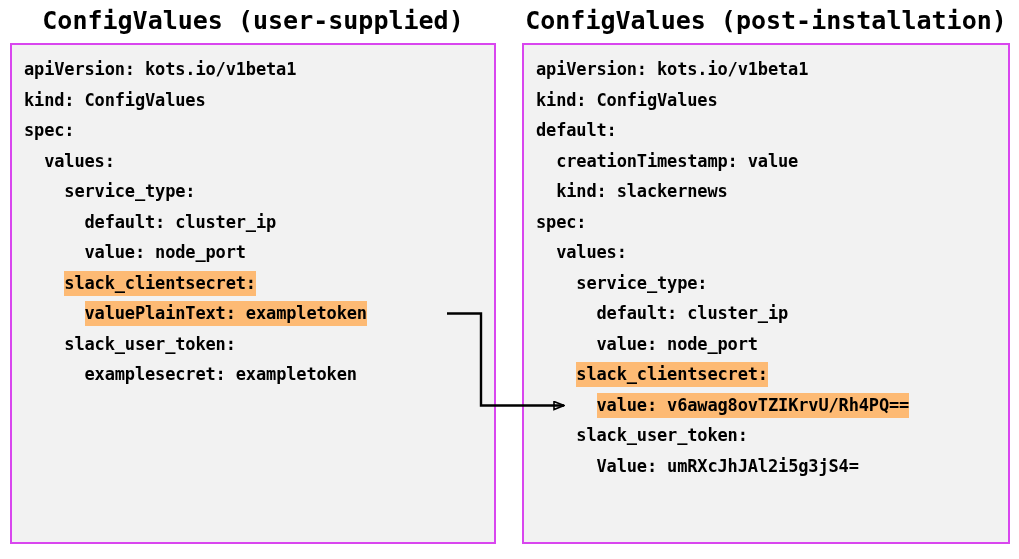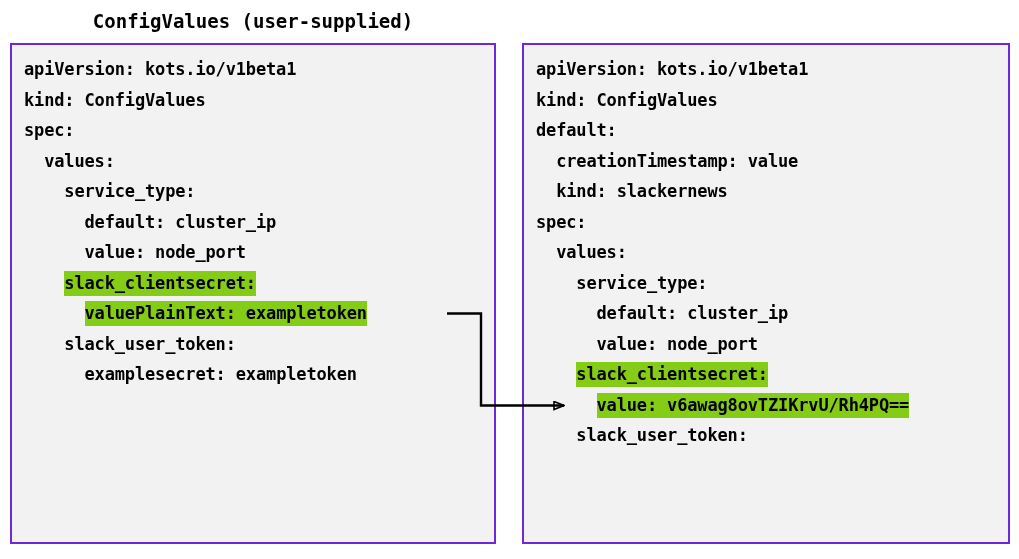--- a/index.html
+++ b/index.html
@@ -20,32 +20,32 @@
     box-sizing: border-box;
   }
 
   .panel-title {
     position: absolute;
     top: 0;
     left: 0;
     width: 100%;
     text-align: center;
     font-family: "DejaVu Sans Mono", "Liberation Mono", monospace;
-    font-size: 19px;
+    font-size: 25px;
     font-weight: bold;
     color: #000000;
     letter-spacing: 0px;
     white-space: pre;
     line-height: 26px;
   }
 
   .code-box {
     position: absolute;
     background: #f2f2f2;
-    border: 2px solid #6d28d9;
+    border: 2px solid #d946ef;
     box-sizing: border-box;
     overflow: hidden;
   }
 
   .code-lines {
     position: absolute;
     top: 9px;
     left: 12px;
     right: 4px;
   }
@@ -60,21 +60,21 @@
     white-space: pre;
     letter-spacing: -0.15px;
   }
 
   .code-line > span.seg {
     white-space: pre;
     padding: 2px 0 3px 0;
   }
 
   .code-line.hl > span.seg {
-    background: #84cc16;
+    background: #fdba74;
     margin-top: 23px;
   }
 
   
   .connector {
     position: absolute;
     left: 0;
     top: 0;
     width: 1019px;
     height: 559px;
@@ -97,36 +97,37 @@
         <div class="code-line"><span class="pad">      </span><span class="seg">value: node_port</span></div>
         <div class="code-line hl"><span class="pad">    </span><span class="seg">slack_clientsecret:</span></div>
         <div class="code-line hl"><span class="pad">      </span><span class="seg">valuePlainText: exampletoken</span></div>
         <div class="code-line"><span class="pad">    </span><span class="seg">slack_user_token:</span></div>
         <div class="code-line"><span class="pad">      </span><span class="seg">examplesecret: exampletoken</span></div>
       </div>
   </div>
 </div>
 
 <div class="panel" style="left:522px; top:8px; width:488px; height:536px;">
+  <div class="panel-title">ConfigValues (post-installation)</div>
   <div class="code-box" style="left:0px; top:35px; width:488px; height:501px;">
     <div class="code-lines">
         <div class="code-line"><span class="seg">apiVersion: kots.io/v1beta1</span></div>
         <div class="code-line"><span class="seg">kind: ConfigValues</span></div>
         <div class="code-line"><span class="seg">default:</span></div>
         <div class="code-line"><span class="pad">  </span><span class="seg">creationTimestamp: value</span></div>
         <div class="code-line"><span class="pad">  </span><span class="seg">kind: slackernews</span></div>
         <div class="code-line"><span class="seg">spec:</span></div>
         <div class="code-line"><span class="pad">  </span><span class="seg">values:</span></div>
         <div class="code-line"><span class="pad">    </span><span class="seg">service_type:</span></div>
         <div class="code-line"><span class="pad">      </span><span class="seg">default: cluster_ip</span></div>
         <div class="code-line"><span class="pad">      </span><span class="seg">value: node_port</span></div>
         <div class="code-line hl"><span class="pad">    </span><span class="seg">slack_clientsecret:</span></div>
         <div class="code-line hl"><span class="pad">      </span><span class="seg">value: v6awag8ovTZIKrvU/Rh4PQ==</span></div>
         <div class="code-line"><span class="pad">    </span><span class="seg">slack_user_token:</span></div>
-        <div class="code-line"><span class="pad">      </span></div>
+        <div class="code-line"><span class="pad">      </span><span class="seg">Value: umRXcJhJAl2i5g3jS4=</span></div>
       </div>
   </div>
 </div>
 
 <svg class="connector" viewBox="0 0 1019 559" width="1019" height="559">
   <defs>
     <marker id="openArrow" markerWidth="12" markerHeight="10" refX="11" refY="5" orient="auto" markerUnits="userSpaceOnUse">
       <path d="M1,1 L11,5 L1,9 z" fill="none" stroke="#000000" stroke-width="1.6"></path>
     </marker>
   </defs>

